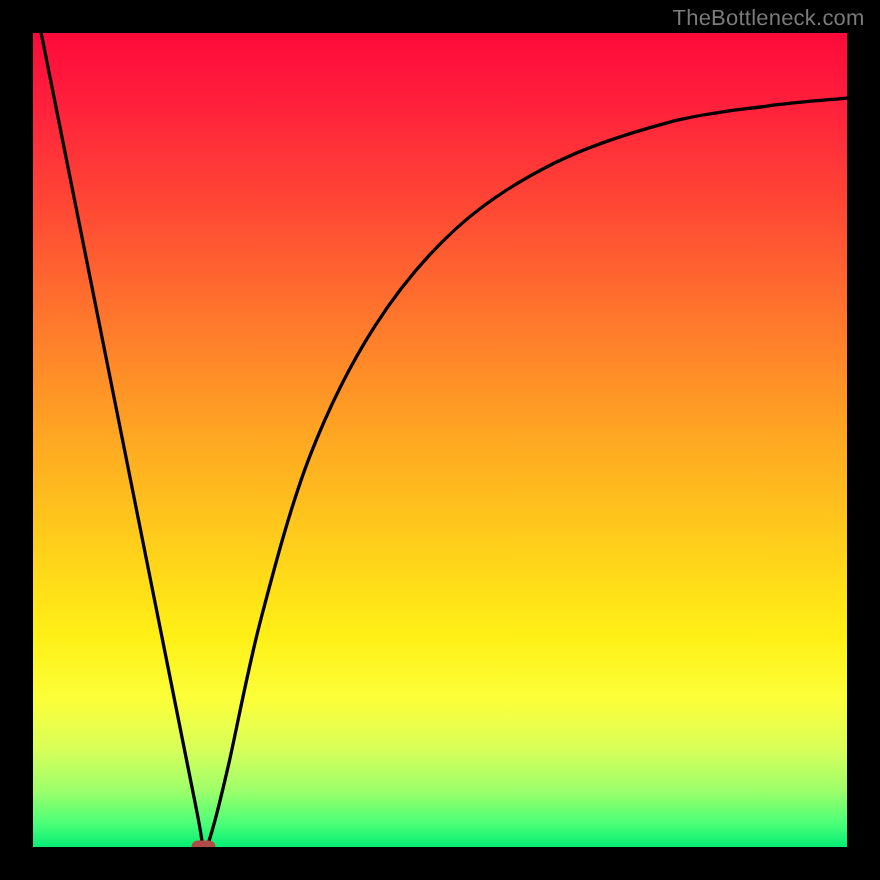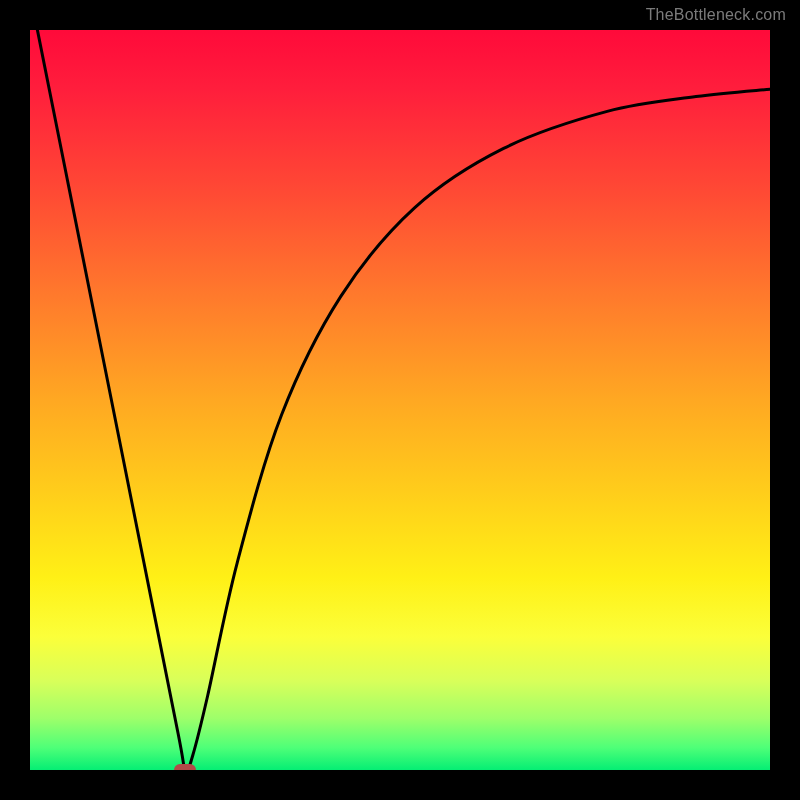--- a/index.html
+++ b/index.html
@@ -64,21 +64,21 @@
     height: 12px;
     border-radius: 6px;
     background: #b24a48;
     transform: translate(-50%, -50%);
   }
   .watermark {
     position: absolute;
     top: 6px;
     right: 14px;
     color: #7b7b7b;
-    font-size: 16px;
+    font-size: 20px;
     font-weight: 400;
     letter-spacing: 0.2px;
     user-select: none;
   }
 </style>
 </head>
 <body>
 
 <div class="frame">
 

